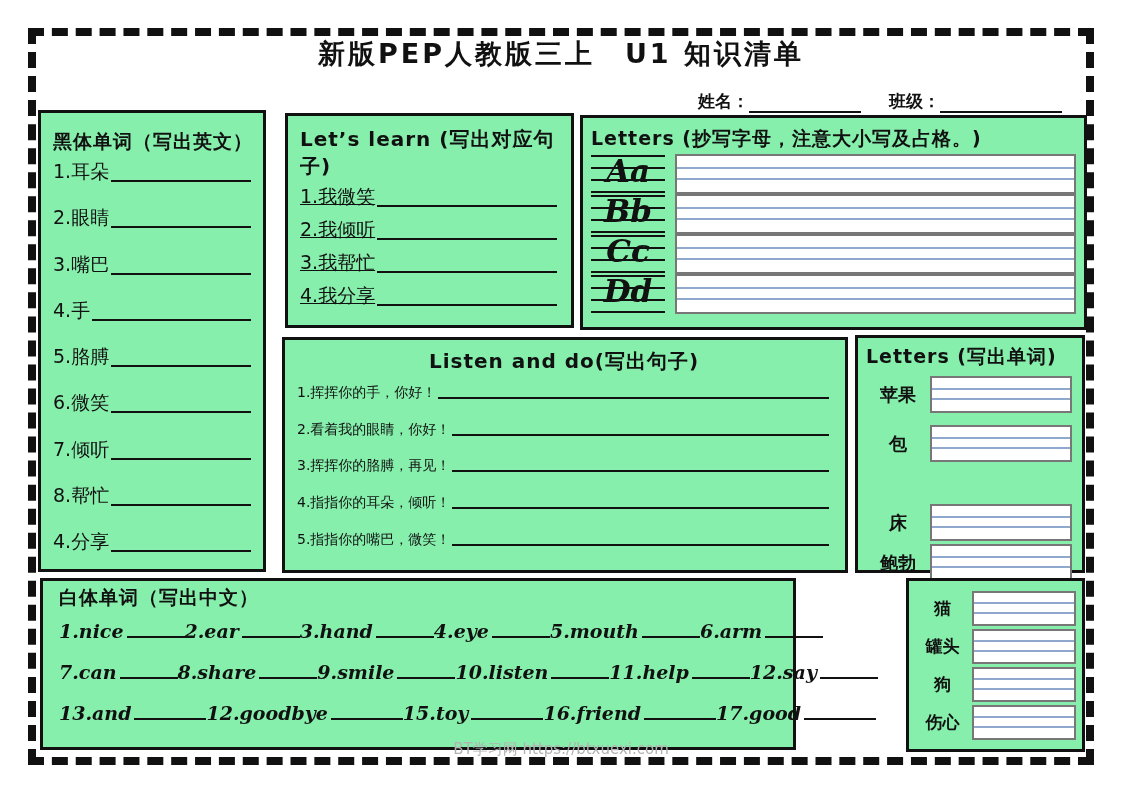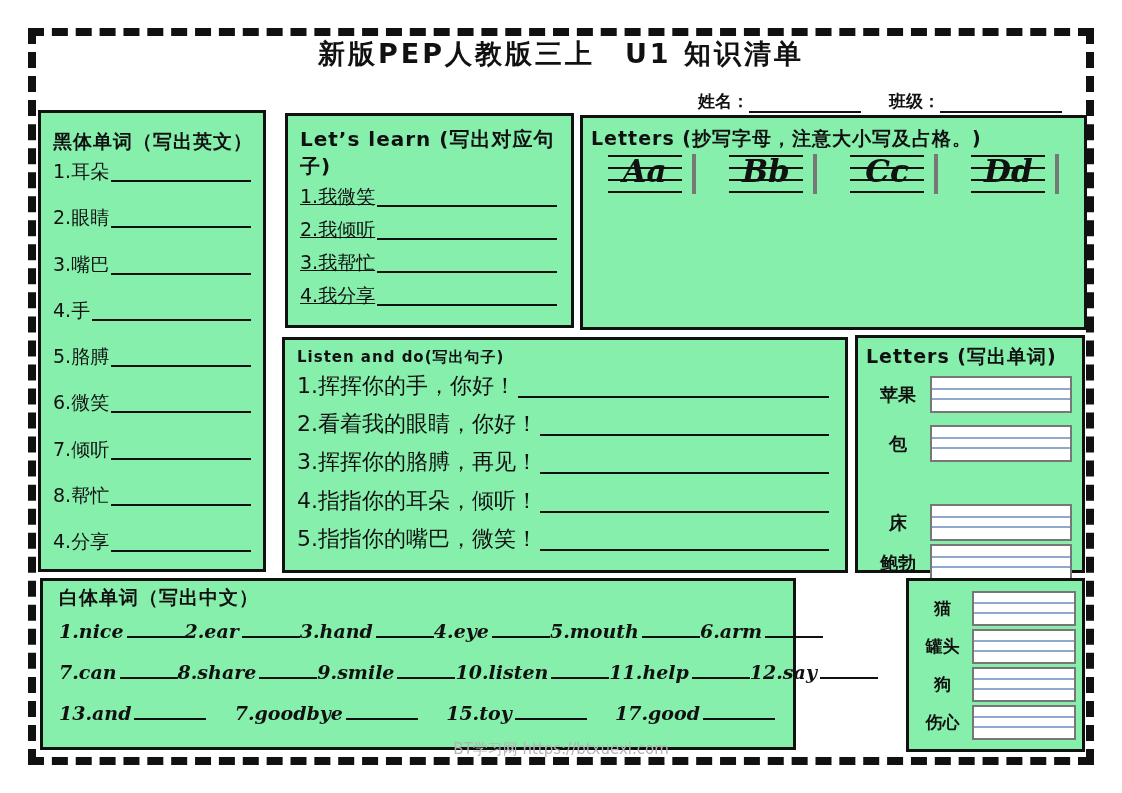--- a/index.html
+++ b/index.html
@@ -29,37 +29,37 @@
   .fill-item .fill { flex:1; border-bottom:2px solid #111; margin:0 2px 3px 2px; height:2px; }
 
   
   #lets-learn { left:285px; top:113px; width:289px; height:215px; padding:10px 12px 12px 12px; }
   #lets-learn .box-header { font-size:20px; }
   #lets-learn .items { flex:1; display:flex; flex-direction:column; justify-content:space-around; }
   #lets-learn .fill-item { font-size:19px;text-decoration:underline; }
 
   
   #letters-copy { left:580px; top:115px; width:507px; height:215px; padding:8px 8px 24px 8px; }
-  #letters-copy .rows { flex:1; display:flex; justify-content:space-around; margin-top:2px; }
+  #letters-copy .rows { flex:1; display:flex; flex-direction:column; justify-content:space-around; margin-top:2px; }
   .letter-row { display:flex; align-items:center; height:40px; }
   .letter-guide { position:relative; width:74px; height:38px; margin-right:10px; flex:0 0 auto; }
   .letter-guide .gl { position:absolute; left:0; right:0; height:2px; background:#111; }
   .gl1{top:0;} .gl2{top:12px;} .gl3{top:24px;} .gl4{bottom:0;}
   .letter-guide .glyph { position:absolute; left:0; top:-6px; width:100%; text-align:center;
                          font-family:"DejaVu Serif", serif; font-style:italic; font-weight:bold;
                          font-size:31px; line-height:44px; }
   .write-box { position:relative; flex:1; height:40px; border:2px solid #777; background:#fff; }
   .write-box .bl { position:absolute; left:0; right:0; height:2px; background:#8ea9cd; }
   .bl1 { top:30%; } .bl2 { top:62%; }
 
   
   #listen-do { left:282px; top:337px; width:566px; height:236px; padding:8px 14px 12px 12px; }
-  #listen-do .box-header { font-size:15px; }
+  #listen-do .box-header { font-size:20px;text-align:center; }
   #listen-do .items { flex:1; display:flex; flex-direction:column; justify-content:space-around; }
-  #listen-do .fill-item { font-size:22px; }
+  #listen-do .fill-item { font-size:14px; }
 
   
   #letters-words { left:855px; top:335px; width:230px; height:238px; padding:6px 8px 8px 8px; }
   .wrow { display:flex; align-items:center; }
   .wrow .wlabel { width:64px; text-align:center; font-size:18px; font-weight:bold; }
   .wrow .write-box { flex:0 0 auto; width:142px; height:37px; }
   .wr1 { margin-top:6px; } .wr2 { margin-top:12px; } .wr3 { margin-top:42px; } .wr4 { margin-top:3px; }
 
   
   #white-words { left:40px; top:578px; width:756px; height:172px; padding:4px 18px 14px 16px; }
@@ -327,25 +327,29 @@
           <span>12.say</span>
           <span class="wline"></span>
         </span>
     </div>
     <div class="word-row row-3">
       <span class="word-item">
           <span>13.and</span>
           <span class="wline"></span>
         </span>
       <span class="word-item">
-          <span>7.goodbye</span>
+          <span>12.goodbye</span>
           <span class="wline"></span>
         </span>
       <span class="word-item">
           <span>15.toy</span>
+          <span class="wline"></span>
+        </span>
+      <span class="word-item">
+          <span>16.friend</span>
           <span class="wline"></span>
         </span>
       <span class="word-item">
           <span>17.good</span>
           <span class="wline"></span>
         </span>
     </div>
   </div>
 </div>
 

